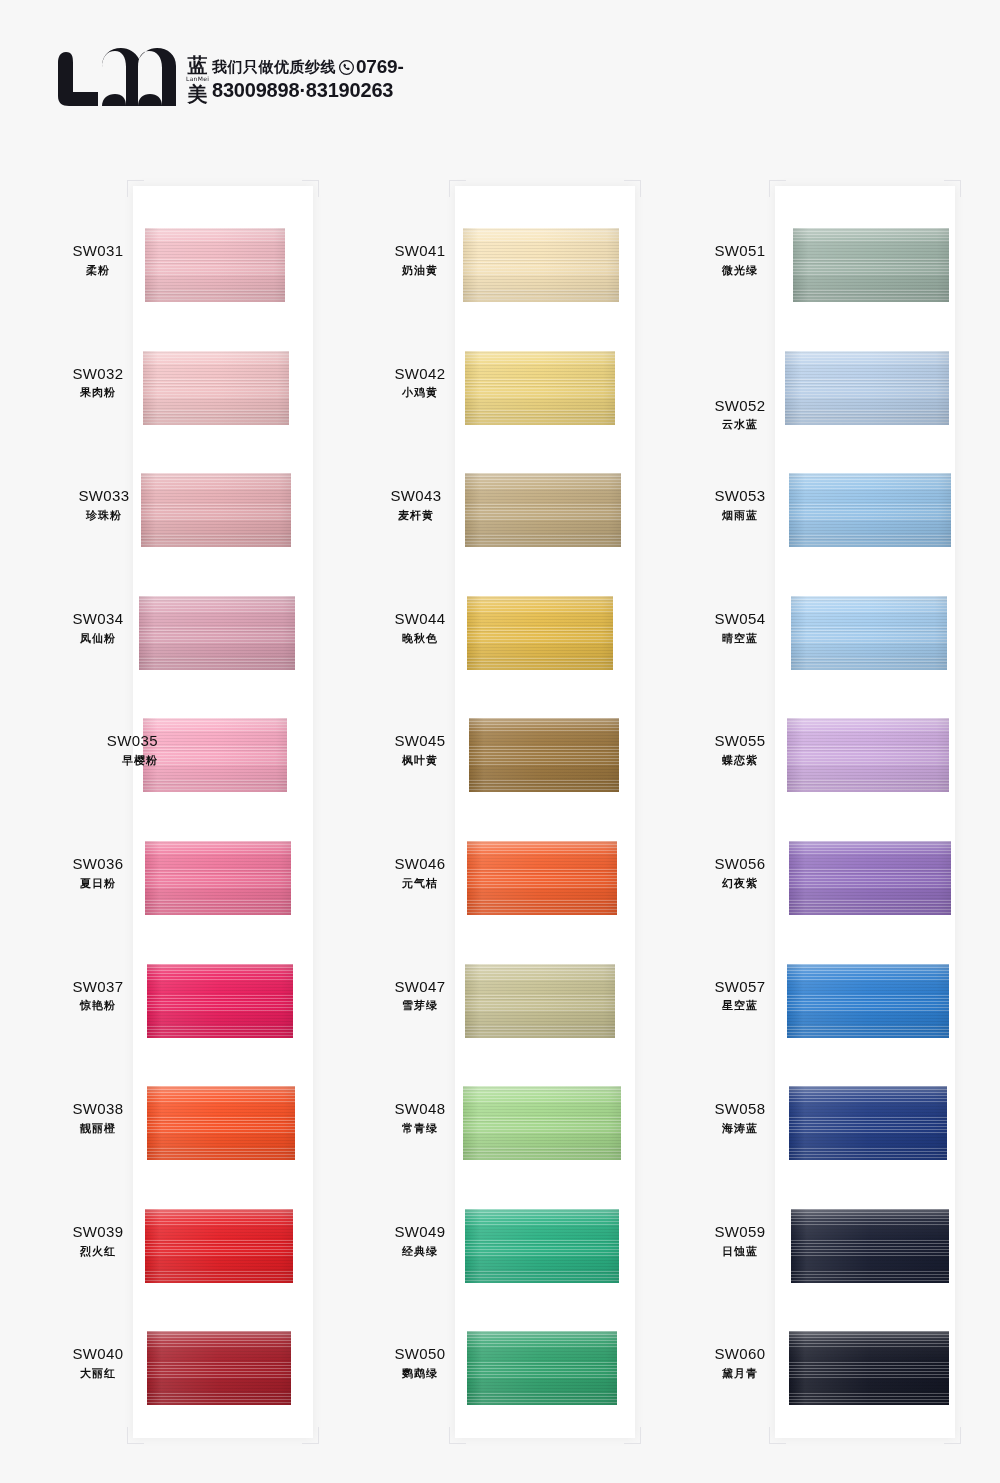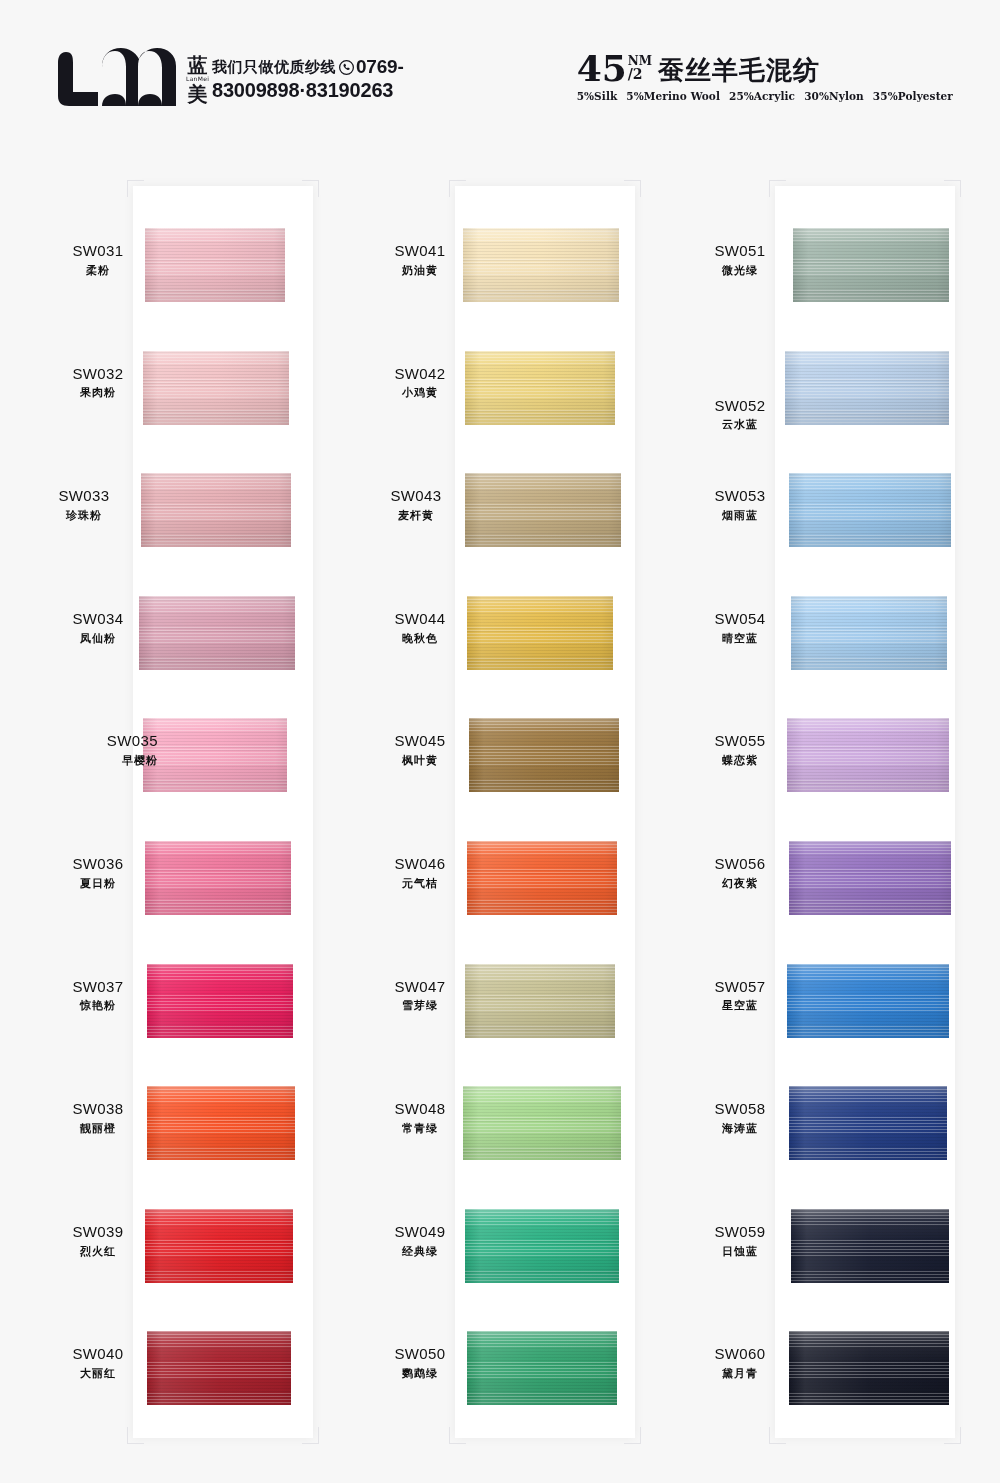--- a/index.html
+++ b/index.html
@@ -104,31 +104,20 @@
       <span class="slogan-cn">我们只做优质纱线</span>
       <svg class="phone-ico" viewBox="0 0 24 24">
         <circle cx="12" cy="12" r="11" fill="none" stroke="#16161d" stroke-width="2"></circle>
         <path d="M8.4 6.4c.6-.5 1.4-.4 1.8.3l.9 1.5c.3.5.2 1.1-.3 1.5l-.7.5c.5 1.4 1.6 2.5 3 3l.5-.7c.4-.5 1-.6 1.5-.3l1.5.9c.7.4.8 1.2.3 1.8-1 1.1-2.5 1.3-3.9.7-2.4-1-4.5-3.1-5.5-5.5-.6-1.4-.4-2.8.9-3.7z" fill="#16161d"></path>
       </svg>
       <span class="phone-pre">0769-</span>
     </div>
     <div class="phone-num">83009898·83190263</div>
   </div>
 
-  <div class="spec-block">
-    <div class="spec-top">
-      <span class="spec-count">45</span>
-      <span class="spec-nm">
-        <span class="n1">NM</span>
-        <span class="n2">/2</span>
-      </span>
-      <span class="spec-title">蚕丝羊毛混纺</span>
-    </div>
-    <div class="spec-comp"><span>5%Silk</span><span>5%Merino Wool</span><span>25%Acrylic</span><span>30%Nylon</span><span>35%Polyester</span></div>
-  </div>
 </div>
 
 <div class="card" id="card-1">
   <span class="crop tl"></span>
   <span class="crop tr"></span>
   <span class="crop bl"></span>
   <span class="crop br"></span>
 </div>
 <div class="card" id="card-2">
   <span class="crop tl"></span>
@@ -160,21 +149,21 @@
     </div>
     <div class="lbl" style="left: 38px; top: 362.6px;">
       <div class="code">SW032</div>
       <div class="name">果肉粉</div>
     </div>
     <div class="swatch" style="left: 141px; top: 473.2px; width: 150px; height: 74px;">
       <div class="band" style="background: rgb(230, 174, 180);"></div>
       <div class="shade"></div>
       <div class="vig"></div>
     </div>
-    <div class="lbl" style="left: 24px; top: 485.2px;">
+    <div class="lbl" style="left: 44px; top: 485.2px;">
       <div class="code">SW033</div>
       <div class="name">珍珠粉</div>
     </div>
     <div class="swatch" style="left: 139px; top: 595.8px; width: 156px; height: 74px;">
       <div class="band" style="background: rgb(219, 161, 180);"></div>
       <div class="shade"></div>
       <div class="vig"></div>
     </div>
     <div class="lbl" style="left: 38px; top: 607.8px;">
       <div class="code">SW034</div>

